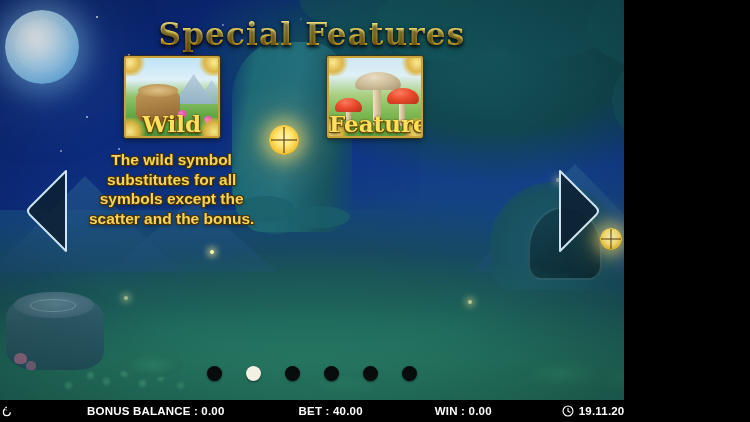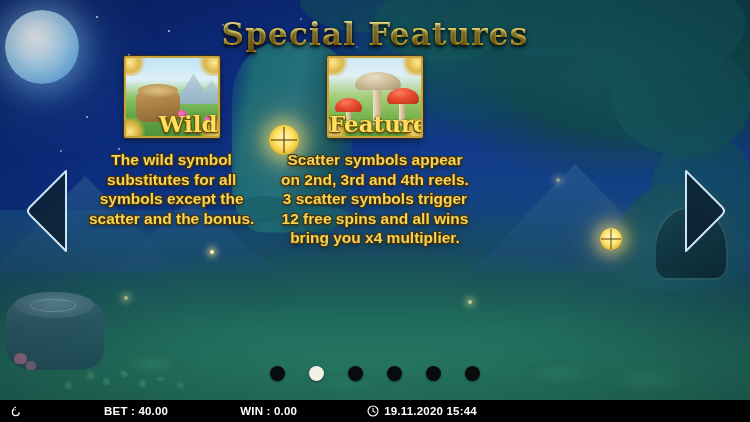--- a/index.html
+++ b/index.html
@@ -1,19 +1,19 @@
 <!DOCTYPE html>
 <html><head>
 <meta charset="utf-8">
 <style>
   * { margin:0; padding:0; box-sizing:border-box; }
   html,body { width:750px; height:422px; overflow:hidden; background:#000; }
   body { font-family:"Liberation Sans", sans-serif; }
 
-  #screen { position:relative; width:750px; height:422px; overflow:hidden; }
+  #screen { position:relative; width:624px; height:422px; overflow:hidden; }
 
   
   .scene { position:absolute; inset:0; overflow:hidden;
     background:
       radial-gradient(ellipse 120% 80% at 50% 102%, #1b5c5c 0%, #17484f 35%, rgba(20,60,70,0) 70%),
       linear-gradient(180deg, #0b2a72 0%, #0d3080 18%, #123b8c 36%, #14457f 52%, #185060 70%, #1a5a57 86%, #1d6356 100%);
   }
   
   .sky { position:absolute; left:0; top:0; width:420px; height:210px;
     background:linear-gradient(150deg, #0a2470 0%, #0c2b7c 45%, rgba(16,58,130,0) 100%); }
@@ -99,21 +99,21 @@
   .cols { position:absolute; left:70px; top:56px; width:610px; height:300px; display:flex; }
   .col { flex:1; display:flex; flex-direction:column; align-items:center; }
 
   .sym { position:relative; width:96px; height:82px; border:2px solid #c9a33a; border-radius:2px;
     overflow:hidden; box-shadow:0 0 0 1px rgba(70,50,10,.6), 0 2px 6px rgba(0,0,0,.5); }
   .sym .corner { position:absolute; width:20px; height:18px; z-index:4;
     background:radial-gradient(circle at 20% 25%, #ffe98a 0%, #dcb33f 45%, rgba(200,160,50,0) 75%); opacity:.95; }
   .c-tl{left:0;top:0;} .c-tr{right:0;top:0;transform:scaleX(-1);}
   .c-bl{left:0;bottom:0;transform:scaleY(-1);} .c-br{right:0;bottom:0;transform:scale(-1,-1);}
 
-  .sym .label { position:absolute; left:0; right:0; bottom:0px; text-align:right; z-index:6;
+  .sym .label { position:absolute; left:0; right:0; bottom:0px; text-align:center; z-index:6;
     font-family:"DejaVu Serif", serif; font-weight:bold; font-size:23px; line-height:1.05;
     color:#ffe05c; text-shadow:0 0 2px #6b4a05, 1px 1px 0 #6b4a05, -1px 1px 0 #6b4a05, 0 2px 3px rgba(0,0,0,.6);
     letter-spacing:0px; }
   .sym .label.caps { font-size:19px; letter-spacing:1px; }
 
   
   .art-wild { position:absolute; inset:0;
     background:linear-gradient(180deg,#bfe4f6 0%, #dff0f8 28%, #8fc46a 50%, #64a846 72%, #4f9239 100%); }
   .w-mtn { position:absolute; background:linear-gradient(180deg,#b9cfdc 0%,#93b2c4 100%);
     clip-path:polygon(0% 100%, 50% 0%, 100% 100%); }
@@ -300,21 +300,20 @@
           <span class="ms-cap ms-red" style="left:58px;top:30px;width:32px;height:16px;"></span>
           <span class="ms-stem" style="left:17px;top:48px;width:5px;height:22px;"></span>
           <span class="ms-cap ms-red" style="left:6px;top:40px;width:27px;height:14px;"></span>
         </div>
         <span class="corner c-tl"></span>
         <span class="corner c-tr"></span>
         <span class="corner c-bl"></span>
         <span class="corner c-br"></span>
         <div class="label">Features</div>
       </div>
-      <div class="desc">Scatter symbols appear on 2nd, 3rd and 4th reels. 3 scatter symbols trigger 12 free spins and all wins bring you x4 multiplier.</div>
     </div>
 
     <div class="col">
     </div>
 
   </div>
 
   <div class="nav" style="left:22px;">
     <svg width="52" height="92" viewBox="0 0 52 92">
       <path d="M44 6 L44 86 L8 50 Q4 46 8 42 Z" fill="#0b2133" fill-opacity="0.88" stroke="#cfe4f2" stroke-width="2" stroke-linejoin="round"></path>
@@ -334,20 +333,21 @@
     <span class="dot"></span>
     <span class="dot"></span>
   </div>
 
   <div class="statusbar">
     <div class="sb-reload">
       <svg width="13" height="13" viewBox="0 0 16 16">
         <path d="M13 8 A5 5 0 1 1 8 3 L8 0.6 L4.4 3.4 L8 6.2 L8 4.6 A3.4 3.4 0 1 0 11.4 8 Z" fill="#ffffff" transform="translate(0.4,0.8)"></path>
       </svg>
     </div>
+    <div class="sb-item sb-bonus">BONUS BALANCE : 0.00</div>
     <div class="sb-item sb-bet">BET : 40.00</div>
     <div class="sb-item sb-win">WIN : 0.00</div>
     <div class="sb-item sb-time">
       <svg width="12" height="12" viewBox="0 0 16 16">
         <circle cx="8" cy="8" r="6.6" fill="none" stroke="#ffffff" stroke-width="1.5"></circle>
         <path d="M8 4.4 L8 8.2 L10.8 9.6" fill="none" stroke="#ffffff" stroke-width="1.5" stroke-linecap="round"></path>
       </svg>
       <span>19.11.2020 15:44</span>
     </div>
   </div>

